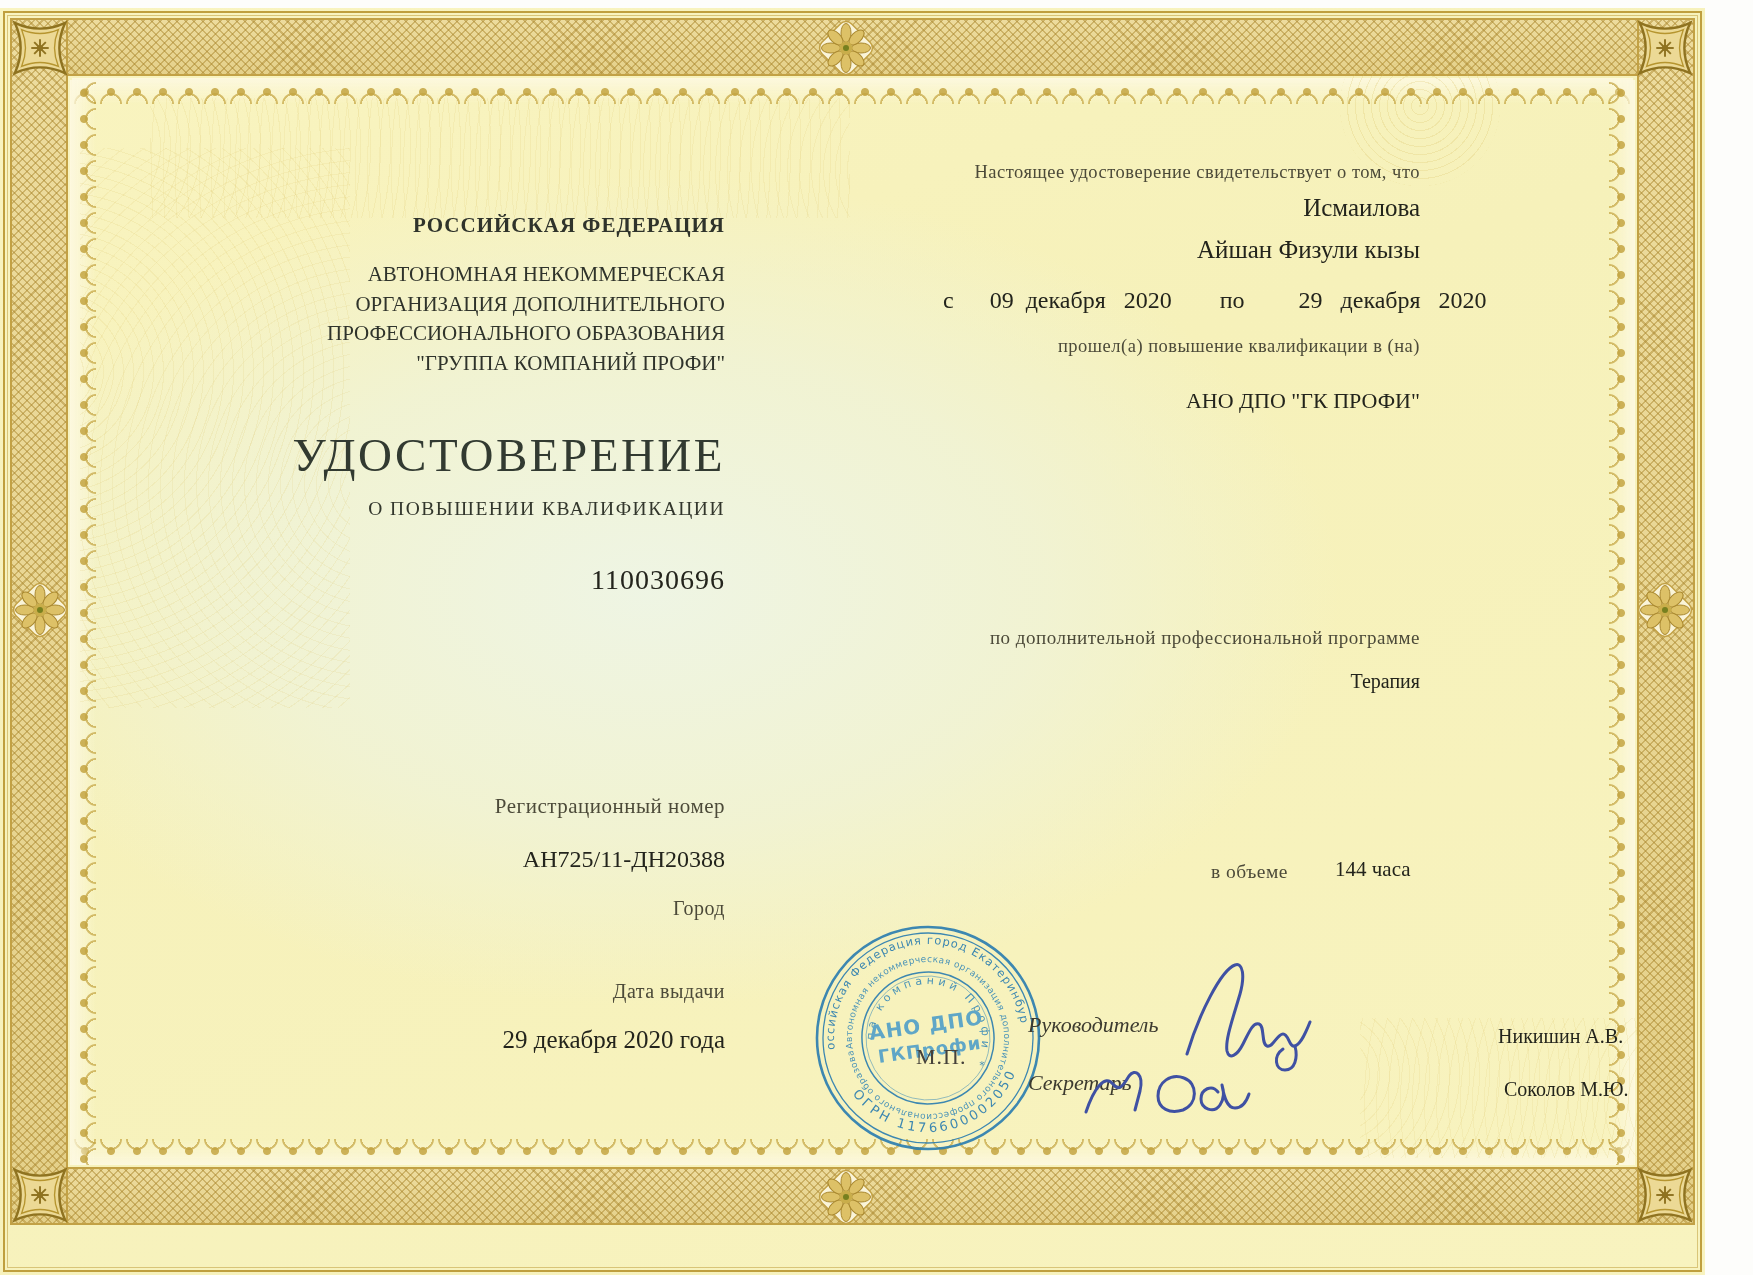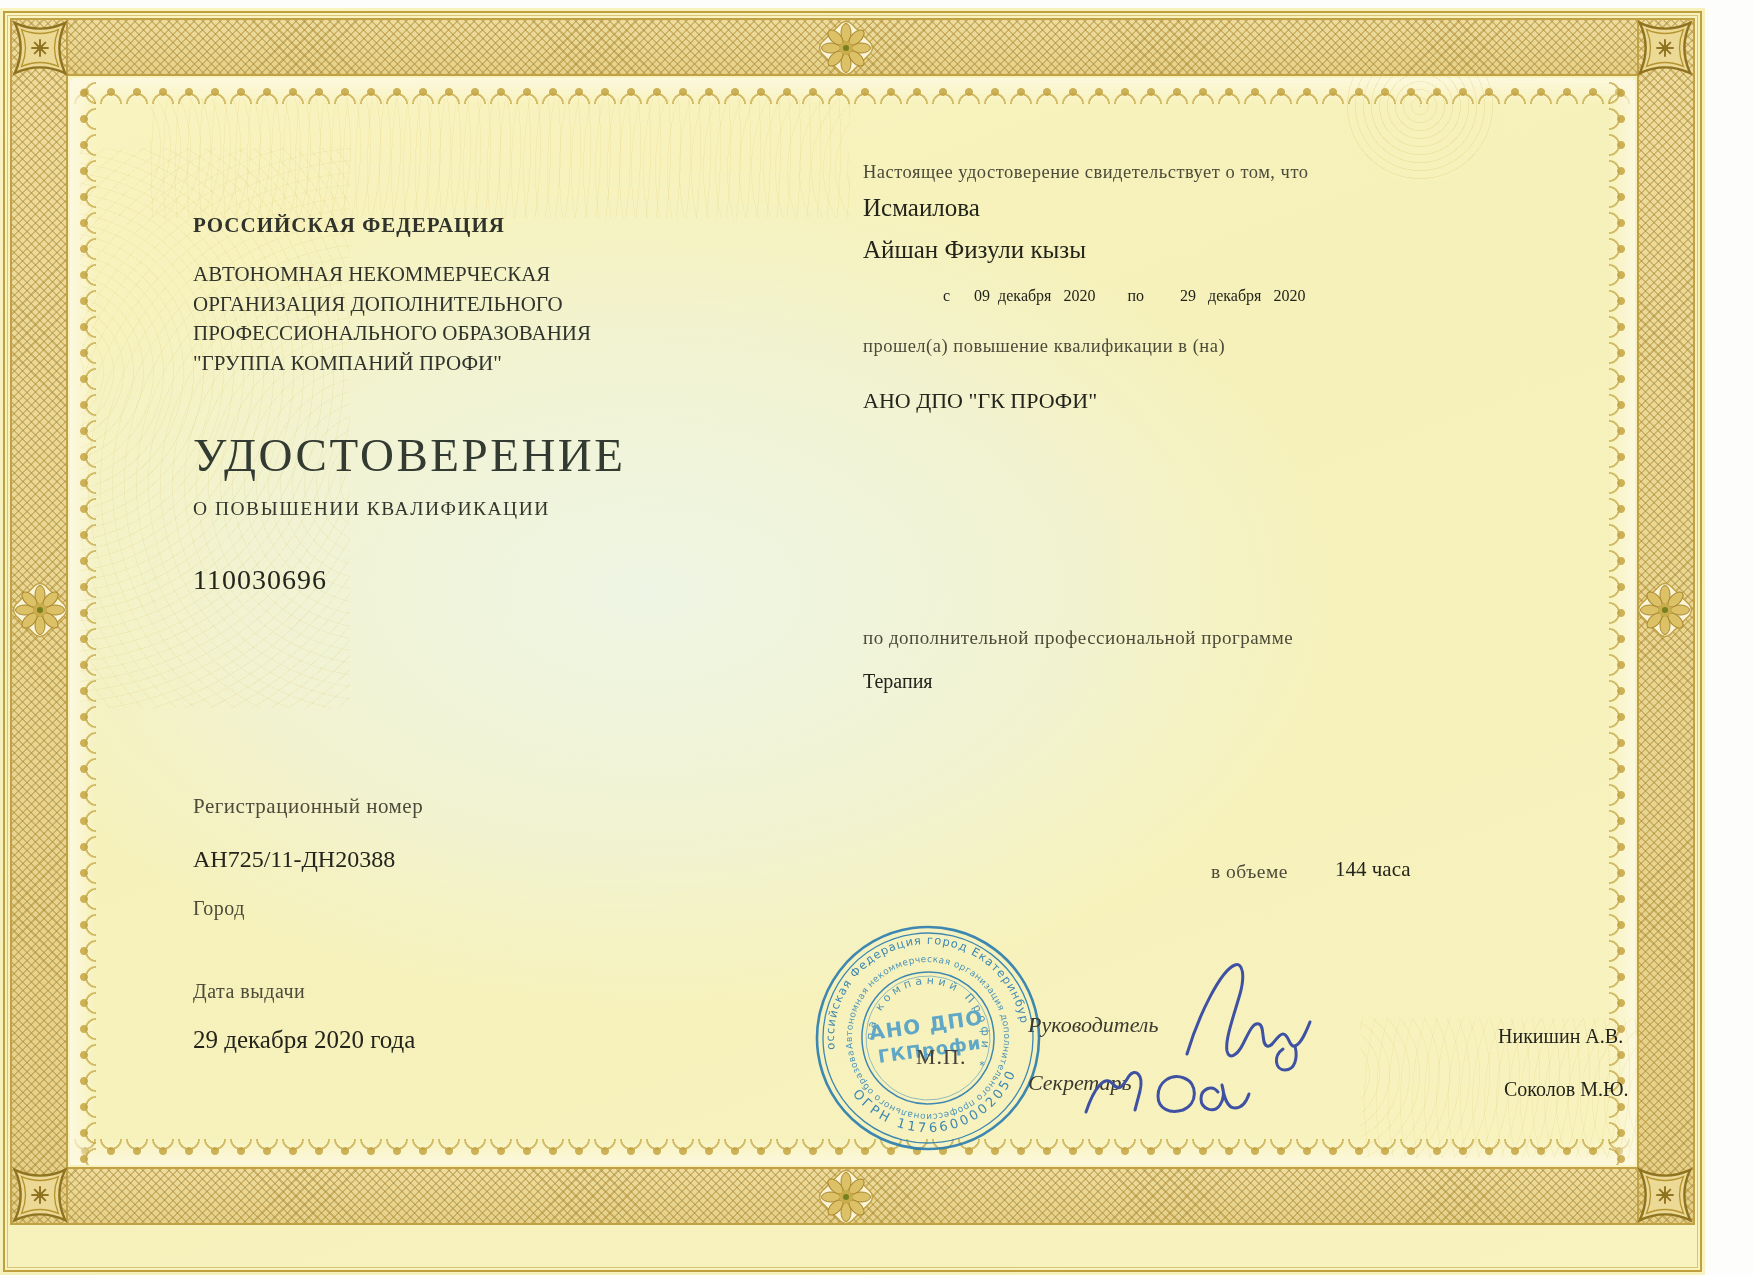--- a/index.html
+++ b/index.html
@@ -40,21 +40,21 @@
   
   .wm{position:absolute;pointer-events:none;}
   .wm.rings{background:repeating-radial-gradient(circle at 50% 50%, rgba(214,188,92,.4) 0 1px, rgba(214,188,92,0) 1px 8px);border-radius:50%;opacity:.55;}
   .wm.net{background:
       repeating-radial-gradient(circle at -10% 40%, rgba(216,190,95,.3) 0 1px, rgba(216,190,95,0) 1px 10px),
       repeating-radial-gradient(circle at 110% 60%, rgba(216,190,95,.25) 0 1px, rgba(216,190,95,0) 1px 12px);
       opacity:.5;}
   
   .t{position:absolute;white-space:nowrap;}
   .col{position:absolute;text-align:center;}
-  .col .blk{position:absolute;left:8px;right:0;text-align:left;}
+  .col .blk{position:absolute;left:0;right:0;text-align:right;}
   .form{color:#4c4a39;letter-spacing:.5px;}
   .typed{color:#23241c;}
   .dark{color:#2f332b;}
   .title{font-size:47px;font-weight:normal;letter-spacing:2.5px;color:#323a31;}
   .subtitle{font-size:19.5px;font-weight:normal;letter-spacing:1.5px;color:#32362c;}
   .script{font-style:italic;color:#3f3d33;}
   .siglabel{font-style:italic;font-size:22px;color:#3c3a2f;}
   .pre{white-space:pre;}
 </style>
 </head>
@@ -154,21 +154,21 @@
 
     <div class="col" style="left:855px;top:0;width:565px;height:900px">
       <div class="blk form" style="top:154px;font-size:18.5px">Настоящее удостоверение свидетельствует о том, что</div>
       <div class="blk typed" style="top:186px;font-size:25px">Исмаилова</div>
       <div class="blk typed" style="top:228px;font-size:25px">Айшан Физули кызы</div>
       <div class="blk form" style="top:328px;font-size:18.5px">прошел(а)  повышение  квалификации  в  (на)</div>
       <div class="blk typed" style="top:380px;font-size:22px">АНО ДПО "ГК ПРОФИ"</div>
       <div class="blk form" style="top:619px;font-size:19px">по дополнительной профессиональной программе</div>
       <div class="blk typed" style="top:662px;font-size:20px">Терапия</div>
     </div>
-    <div class="t typed pre" style="left:943px;top:279px;font-size:16px">с      09  декабря   2020        по         29   декабря   2020</div>
+    <div class="t typed pre" style="left:943px;top:279px;font-size:24px">с      09  декабря   2020        по         29   декабря   2020</div>
     <div class="t form" style="left:1211px;top:853px;font-size:19.5px">в объеме</div>
     <div class="t typed" style="left:1335px;top:849px;font-size:21px">144 часа</div>
 
     <svg style="position:absolute;left:806px;top:908px;opacity:.92;transform:rotate(-8deg)" width="244" height="244" viewBox="-122 -122 244 244">
       <defs>
         <path id="sp-r1t" d="M -94,0 A 94,94 0 1 1 94,0"></path>
         <path id="sp-r1b" d="M -94,0 A 94,94 0 1 0 94,0"></path>
         <path id="sp-r2" d="M -76,0 A 76,76 0 1 1 76,0 A 76,76 0 1 1 -76,0"></path>
         <path id="sp-r3" d="M -54,0 A 54,54 0 1 1 54,0 A 54,54 0 1 1 -54,0"></path>
       </defs>

